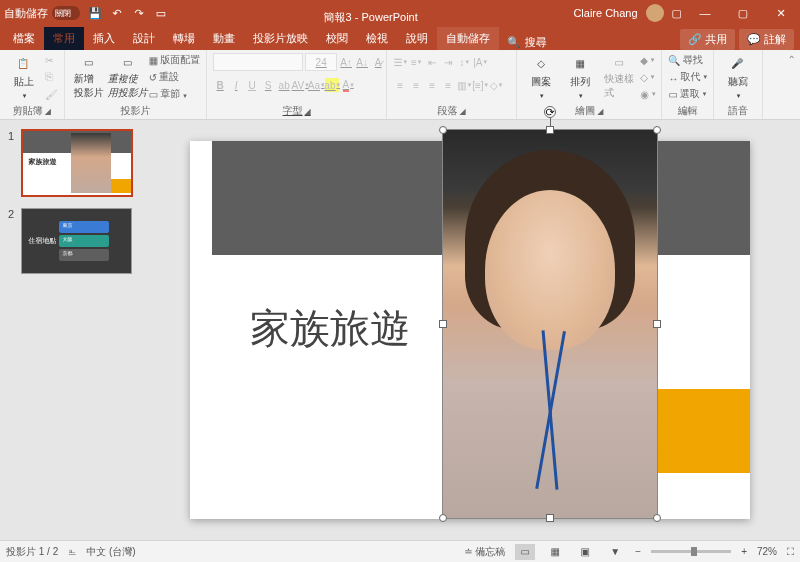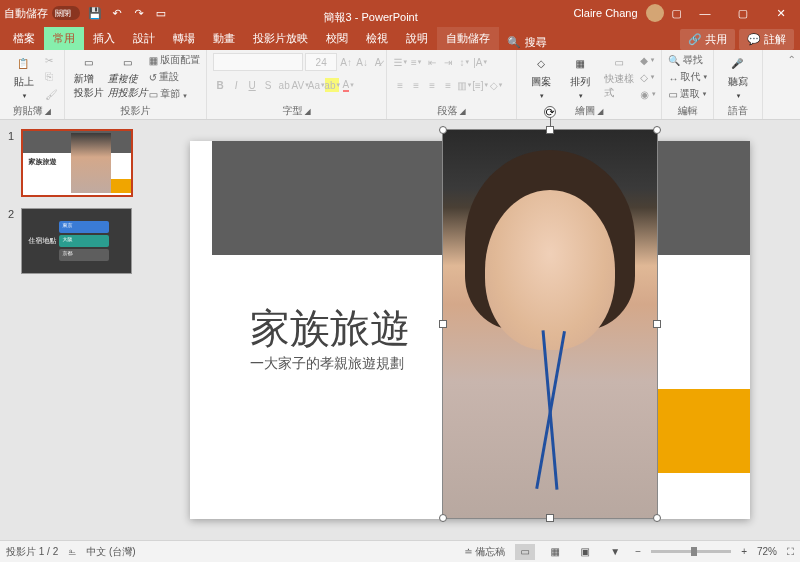--- a/index.html
+++ b/index.html
@@ -12,21 +12,21 @@
 .titlebar .qat { display: flex; gap: 8px; }
 .titlebar .qat span { width: 14px; height: 14px; display:inline-flex; align-items:center; justify-content:center;}
 .titlebar .center { flex: 1; text-align: center; margin-top: 9px; }
 .titlebar .right { display: flex; align-items: center; gap: 8px; }
 .titlebar .winbtn { width: 30px; height: 26px; display: flex; align-items: center; justify-content: center; }
 .avatar { width:18px; height:18px; border-radius:50%; background:#d4a574; }
 
 
 .ribbon-tabs { height: 24px; background: #b7472a; display: flex; align-items: flex-end; padding: 0 4px; font-size: 11px; color: #fff; }
 .ribbon-tabs .tab { padding: 4px 9px; cursor: pointer; }
-.ribbon-tabs .tab.active { background: #86efac; color: #b7472a; }
+.ribbon-tabs .tab.active { background: #0f172a; color: #b7472a; }
 .ribbon-tabs .tab.context { color: #fff; background:rgba(255,255,255,0.1);}
 .ribbon-tabs .spacer { flex: 1; }
 .ribbon-tabs .search { display: flex; align-items: center; gap: 4px; padding: 0 8px; }
 .ribbon-tabs .share { padding: 3px 8px; background: rgba(255,255,255,0.15); margin: 0 2px; border-radius:2px;}
 
 
 .ribbon { height: 70px; background: #f3f3f3; border-bottom: 1px solid #d4d4d4; display: flex; font-size: 10px; color: #444; }
 .ribbon-group { border-right: 1px solid #e0e0e0; padding: 2px 6px 1px; display: flex; flex-direction: column; }
 .ribbon-group .controls { flex: 1; display: flex; align-items: flex-start; gap: 3px; }
 .ribbon-group .label { text-align: right; font-size: 10px; color: #666; height: 14px; display:flex; align-items:center; justify-content:center; gap:2px;}
@@ -183,21 +183,21 @@
         <div class="small-btn">
             <span>▭</span>
             <span>章節</span>
             <span class="caret"></span>
           </div>
       </div>
     </div>
     <div class="label">投影片</div>
   </div>
 
-  <div class="ribbon-group" style="width:180px;">
+  <div class="ribbon-group" style="width:180px;text-decoration:underline;">
     <div class="controls" style="flex-direction:column; gap:3px; opacity:0.5;">
       <div class="font-row">
         <input class="font-select" disabled="" style="">
         <input class="font-size" disabled="" value="24" style="">
         <span class="ico-s">A↑</span>
         <span class="ico-s">A↓</span>
         <span class="ico-s">A̷</span>
       </div>
       <div class="font-row">
         <span class="ico-s">
@@ -344,21 +344,20 @@
         </div>
       </div>
     </div>
   </div>
 
   <div class="slide-area">
     <div class="slide">
       <div class="slide-top-band"></div>
       <div class="slide-yellow-band"></div>
       <div class="slide-title">家族旅遊</div>
-      <div class="slide-subtitle">一大家子的孝親旅遊規劃</div>
 
       <div class="photo-box">
         <div class="photo-hair"></div>
         <div class="photo-face"></div>
         <div class="photo-lanyard"></div>
         <div class="photo-lanyard2"></div>
         <div class="rotate-stem"></div>
         <div class="rotate-handle">⟳</div>
         <div class="handle tl"></div>
         <div class="handle tm"></div>

